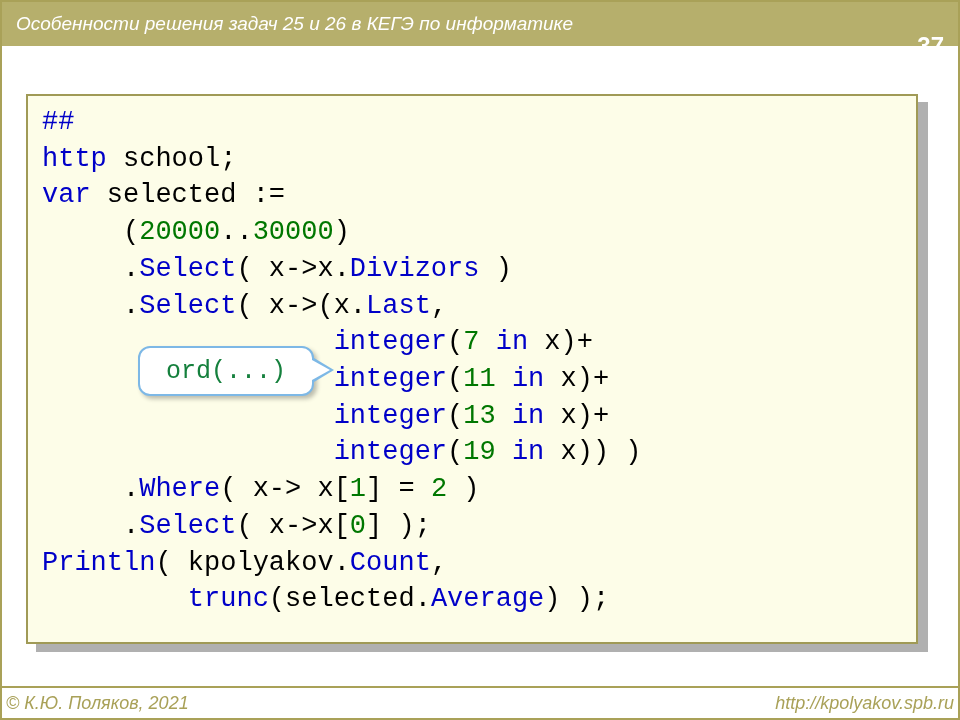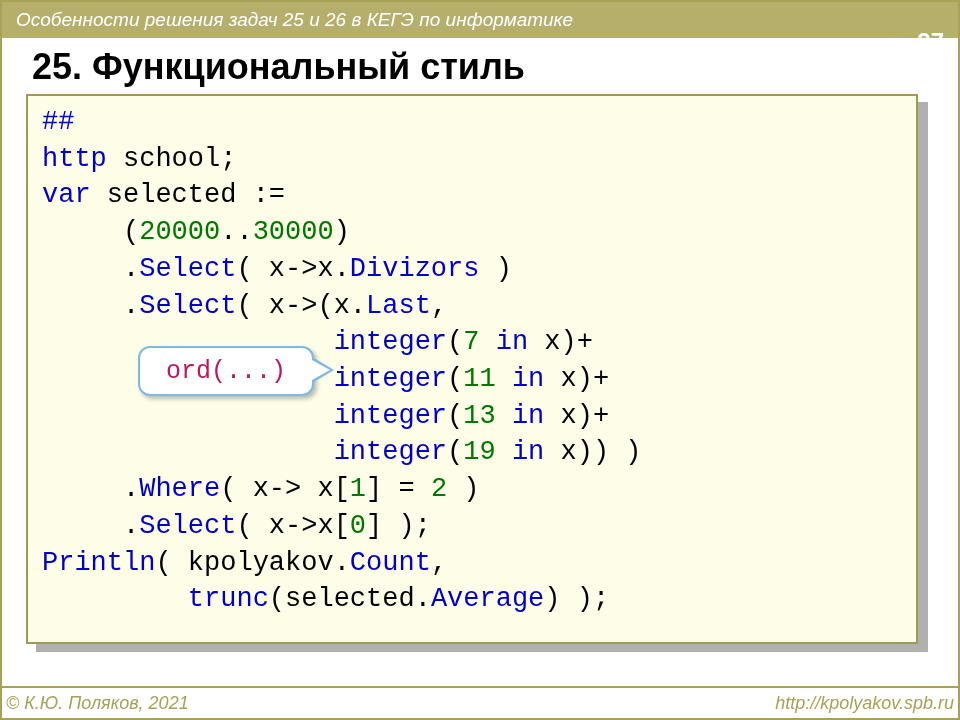--- a/index.html
+++ b/index.html
@@ -15,21 +15,21 @@
     position: relative;
     width: 960px;
     height: 720px;
     box-sizing: border-box;
     border: 2px solid #a9a158;
     background: #fff;
   }
   .topbar {
     position: absolute;
     left: 0; right: 0; top: 0;
-    height: 36px;
+    height: 44px;
     background: #b6af6c;
     color: #fff;
     display: flex;
     align-items: center;
     justify-content: space-between;
     padding: 0 14px;
     font-size: 19px;
     font-style: italic;
   }
   .topbar .page {
@@ -77,21 +77,21 @@
     position: absolute;
     left: 136px;
     top: 344px;
     width: 172px;
     height: 46px;
     background: #fff;
     border: 2px solid #7db8e6;
     border-radius: 12px;
     font-family: "Courier New", monospace;
     font-size: 25px;
-    color: #be185d;
+    color: #15803d;
     display: flex;
     align-items: center;
     justify-content: center;
     box-shadow: 3px 3px 4px rgba(0,0,0,0.25);
   }
   .bubble::after {
     content: "";
     position: absolute;
     right: -18px;
     top: 12px;
@@ -127,21 +127,20 @@
 </head>
 <body>
 
 <div class="slide">
 
   <div class="topbar">
     <span>Особенности решения задач 25 и 26 в КЕГЭ по информатике</span>
     <span class="page">37</span>
   </div>
 
-  <div class="title">25. Функциональный стиль</div>
 
   <div class="codebox-shadow"></div>
   <div class="codebox"><span class="blue">##</span>
 <span class="blue">http</span><span> school;</span>
 <span class="blue">var</span><span> selected :=</span>
 <span>     (</span><span class="green">20000</span><span>..</span><span class="green">30000</span><span>)</span>
 <span>     .</span><span class="blue">Select</span><span>( x-&gt;x.</span><span class="blue">Divizors</span><span> )</span>
 <span>     .</span><span class="blue">Select</span><span>( x-&gt;(x.</span><span class="blue">Last</span><span>,</span>
 <span>                  </span><span class="blue">integer</span><span>(</span><span class="green">7</span><span> </span><span class="blue">in</span><span> x)+</span>
 <span>                  </span><span class="blue">integer</span><span>(</span><span class="green">11</span><span> </span><span class="blue">in</span><span> x)+</span>

